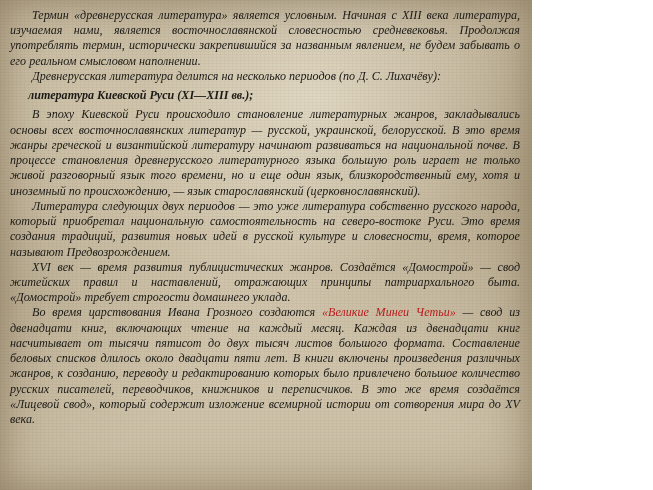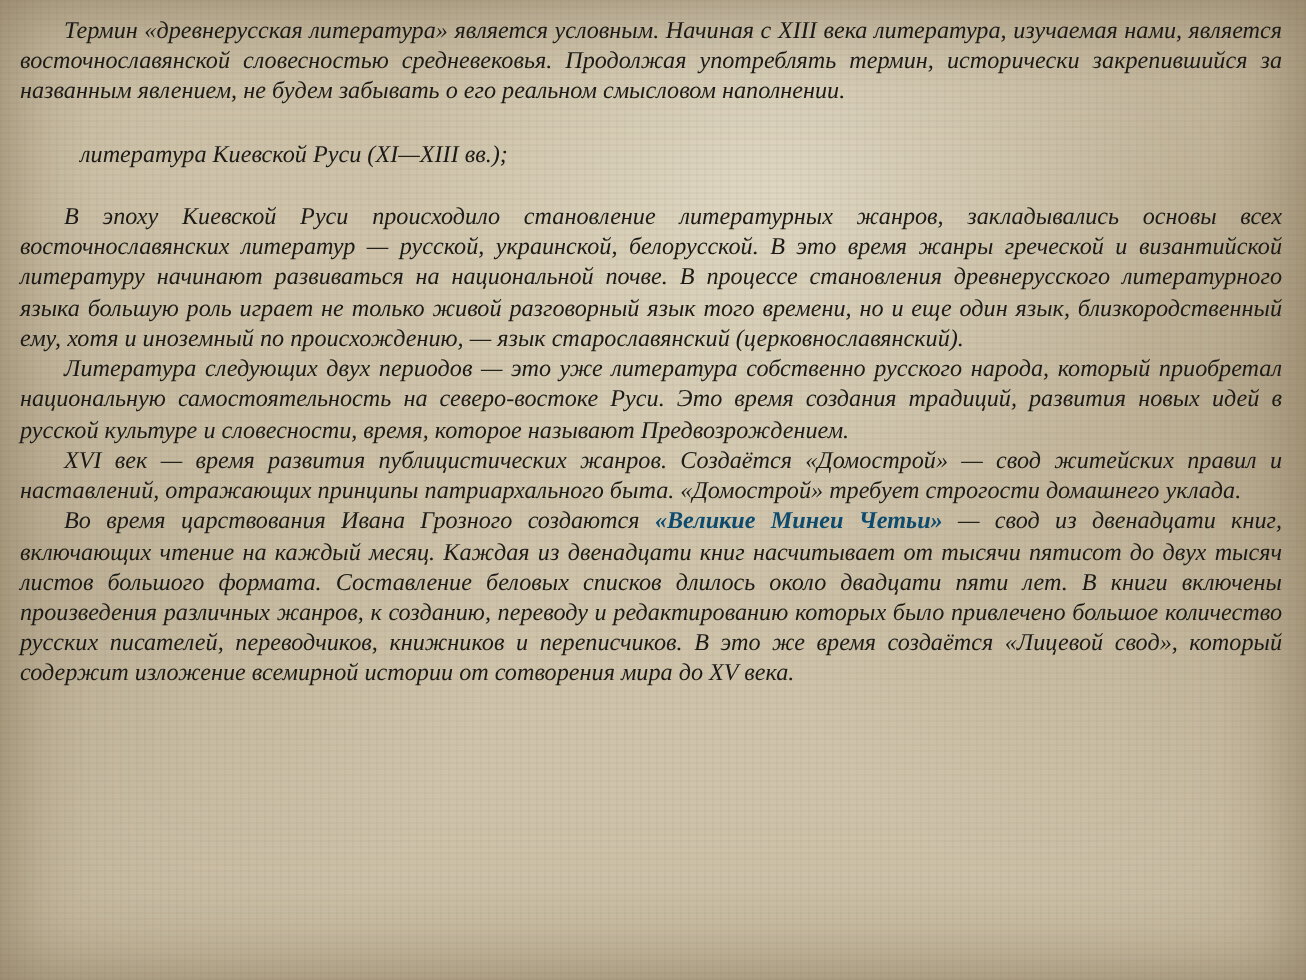--- a/index.html
+++ b/index.html
@@ -7,21 +7,21 @@
     padding: 0;
   }
   body {
     width: 653px;
     height: 490px;
     overflow: hidden;
     font-family: "Liberation Serif", serif;
   }
   #slide {
     position: relative;
-    width: 653px;
+    width: 532px;
     height: 490px;
     box-sizing: border-box;
     background-color: #cfc4ab;
     background-image:
       radial-gradient(ellipse at 18% 12%, rgba(255,250,235,0.55) 0%, rgba(255,250,235,0.0) 45%),
       radial-gradient(ellipse at 85% 85%, rgba(120,100,70,0.28) 0%, rgba(120,100,70,0.0) 55%),
       linear-gradient(105deg, #e2d9c3 0%, #d8ccb2 18%, #cdbf a0 40%, #c9bb9d 55%, #d5c9ae 75%, #c4b characters 100%);
     overflow: hidden;
   }
   
@@ -62,43 +62,45 @@
     hyphens: none;
   }
   p {
     margin: 0;
     text-indent: 22px;
     text-align: justify;
     font-style: italic;
   }
   ul.period-list {
     list-style: none;
-    margin: 16px;
+    margin: 4px;
     padding: 0;
+    font-weight: bold;
   }
   ul.period-list li {
     margin: 0;
     padding: 0 0 0 14px;
     font-style: italic;
     text-align: left;
   }
   .highlight {
-    font-weight: bold;
+    font-weight: normal;
     font-style: italic;
-    color: #0c4a6e;
+    color: #b91c1c;
   }
 </style>
 </head>
 <body>
 
 <div id="slide">
   <div id="content">
 
     <p>Термин «древнерусская литература» является условным. Начиная с XIII века литература, изучаемая нами, является восточнославянской словесностью средневековья. Продолжая употреблять термин, исторически закрепившийся за названным явлением, не будем забывать о его реальном смысловом наполнении.</p>
 
+    <p>Древнерусская литература делится на несколько периодов (по Д. С. Лихачёву):</p>
 
     <ul class="period-list">
       <li>литература Киевской Руси (XI—XIII вв.);</li>
     </ul>
 
     <p>В эпоху Киевской Руси происходило становление литературных жанров, закладывались основы всех восточнославянских литератур — русской, украинской, белорусской. В это время жанры греческой и византийской литературу начинают развиваться на национальной почве. В процессе становления древнерусского литературного языка большую роль играет не только живой разговорный язык того времени, но и еще один язык, близкородственный ему, хотя и иноземный по происхождению, — язык старославянский (церковнославянский).</p>
 
     <p>Литература следующих двух периодов — это уже литература собственно русского народа, который приобретал национальную самостоятельность на северо-востоке Руси. Это время создания традиций, развития новых идей в русской культуре и словесности, время, которое называют Предвозрождением.</p>
 
     <p>XVI век — время развития публицистических жанров. Создаётся «Домострой» — свод житейских правил и наставлений, отражающих принципы патриархального быта. «Домострой» требует строгости домашнего уклада.</p>

